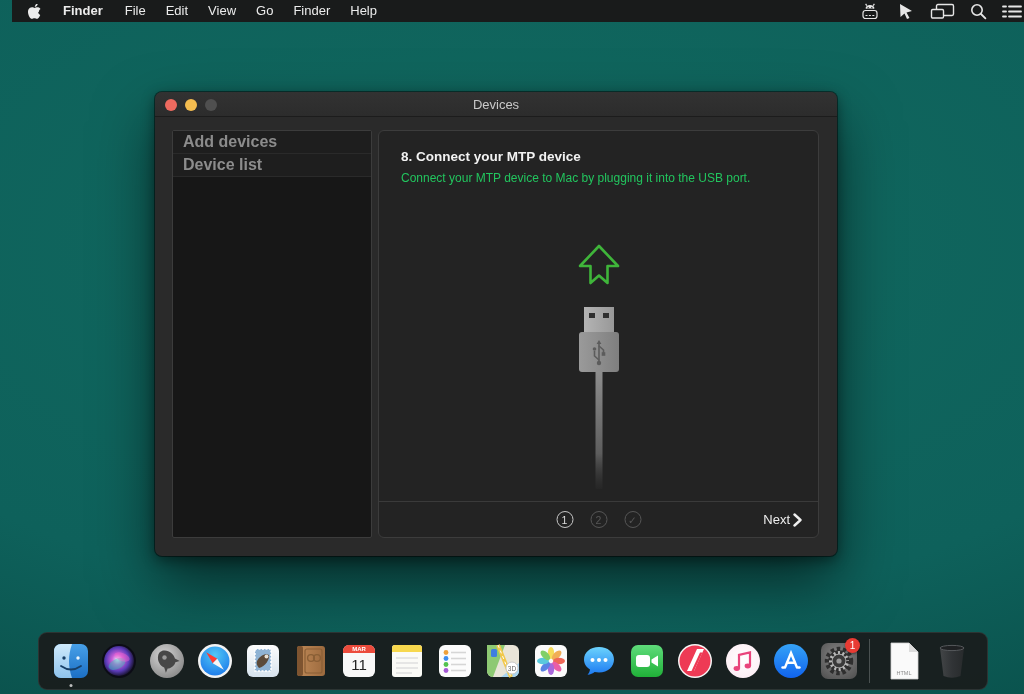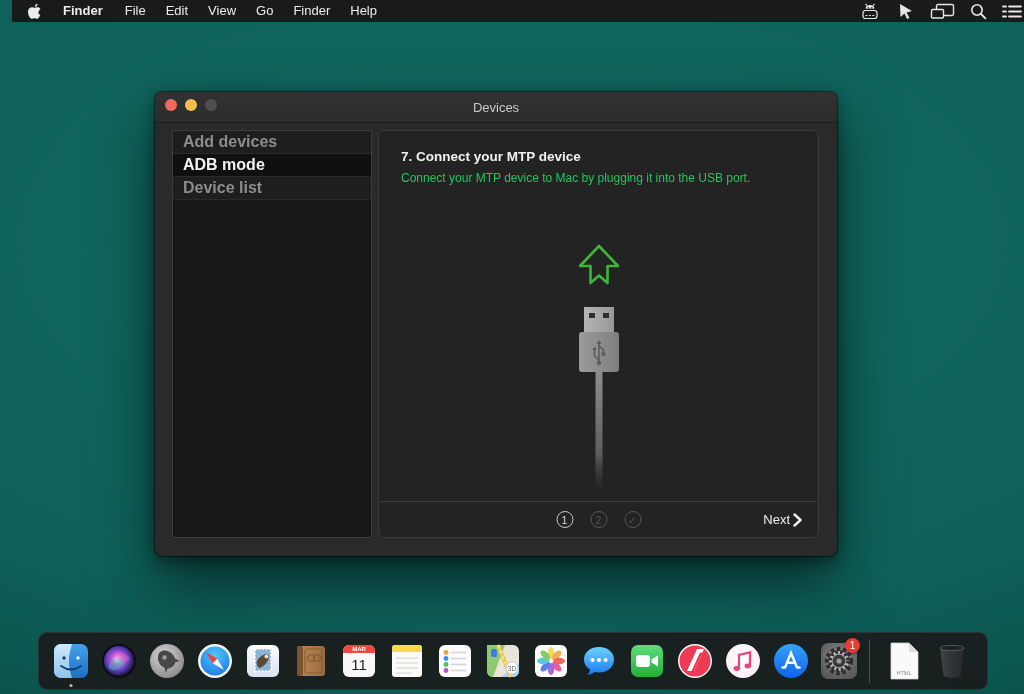--- a/index.html
+++ b/index.html
@@ -15,21 +15,21 @@
   .menubar .mitem { padding:0 10px; line-height:22px; }
   .menubar .app-name { font-weight:bold; padding:0 12px; }
   .menubar .spacer { flex:1; }
   .statusicons { display:flex; align-items:center; gap:15px; padding-right:14px; }
   .statusicons svg { display:block; }
 
   
   .window { position:absolute; left:155px; top:92px; width:682px; height:464px;
     background:#2a2a2a; border-radius:7px;
     box-shadow:0 28px 60px rgba(0,0,0,.55), 0 4px 14px rgba(0,0,0,.45), 0 0 0 1px rgba(0,0,0,.45); }
-  .titlebar { position:relative; height:31px; border-bottom:1px solid #1c1c1c;
+  .titlebar { position:relative; height:25px; border-bottom:1px solid #1c1c1c;
     background:linear-gradient(#323232,#2c2c2c); border-radius:7px 7px 0 0;
     display:flex; align-items:center; justify-content:center; }
   .title { color:#c9c9c9; font-size:13px; }
   .lights { position:absolute; left:10px; top:0; height:25px; display:flex; align-items:center; gap:8px; }
   .light { width:12px; height:12px; border-radius:50%; }
   .light.red { background:#ee6a5f; }
   .light.yellow { background:#f5bd4f; }
   .light.gray { background:#4f4f4f; }
 
   .sidebar { position:absolute; left:17px; top:38px; width:200px; height:408px;
@@ -136,31 +136,28 @@
         <span class="light yellow"></span>
         <span class="light gray"></span>
       </div>
       <span class="title">Devices</span>
     </div>
 
     <div class="sidebar">
       <div class="srow header">
         <span>Add devices</span>
       </div>
-      <div class="srow normal">
-        <span>ADB mode</span>
-      </div>
       <div class="srow header">
         <span>Device list</span>
       </div>
     </div>
 
     <div class="panel">
       <div class="panel-head">
-        <div class="step-title">7. Connect your MTP device</div>
+        <div class="step-title">8. Connect your MTP device</div>
         <div class="step-desc">Connect your MTP device to Mac by plugging it into the USB port.</div>
       </div>
 
       <div class="illustration">
         <svg width="56" height="246" viewBox="0 0 56 246">
           <defs>
             <linearGradient id="cableFade" x1="0" y1="128" x2="0" y2="246" gradientUnits="userSpaceOnUse">
               <stop offset="0" stop-color="#8e8e8e"></stop>
               <stop offset="0.7" stop-color="#5d5d5d"></stop>
               <stop offset="1" stop-color="#3a3a3a" stop-opacity="0.15"></stop>

